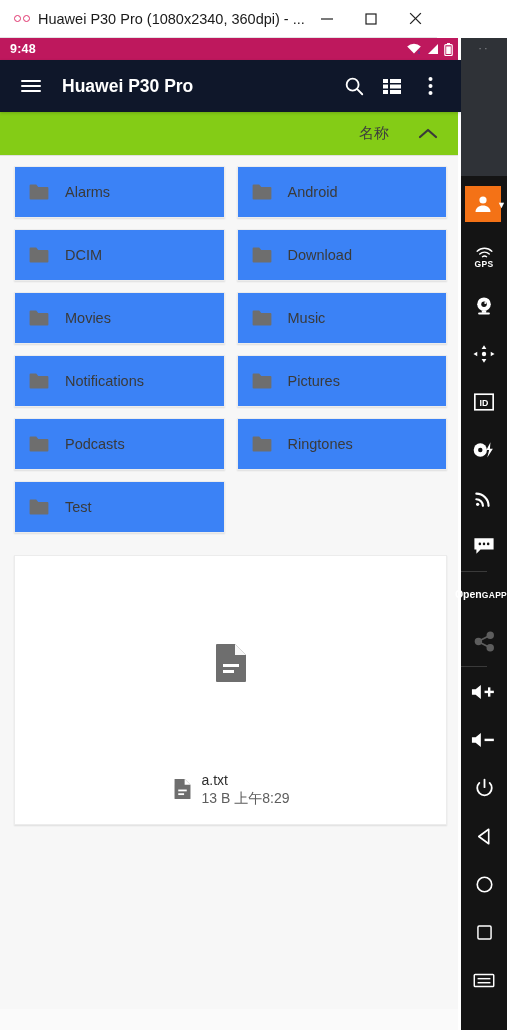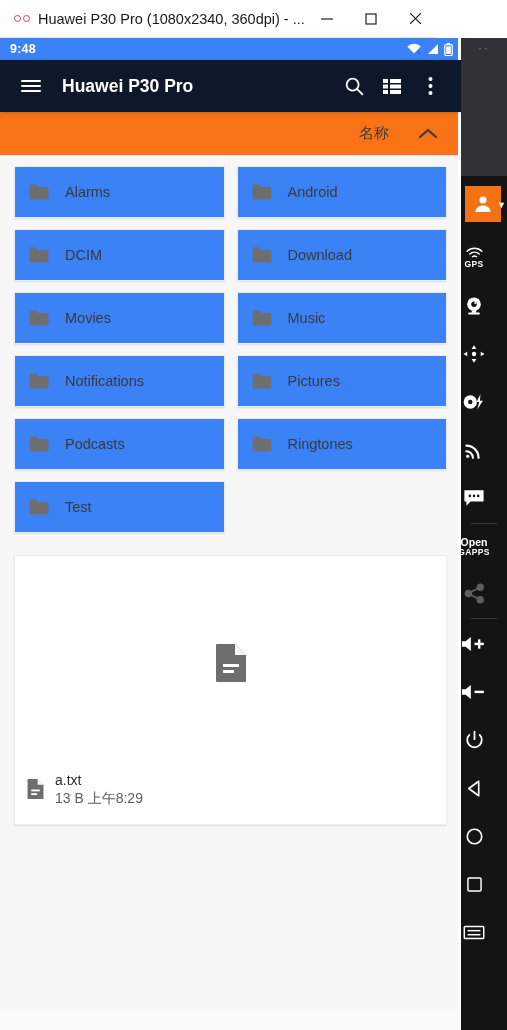--- a/index.html
+++ b/index.html
@@ -37,21 +37,21 @@
   .tb-btn svg { display: block; }
 
   
   .device {
     position: absolute; left: 0; top: 38px; width: 461px; height: 992px;
     background: #fafafa; overflow: hidden;
   }
 
   
   .statusbar {
-    position: relative; height: 22px; background: #3b82f6;
+    position: relative; height: 22px; background: #be185d;
     display: flex; align-items: center; padding: 0 8px 0 10px;
   }
   .sb-time { color: #fff; font-size: 12.5px; font-weight: bold; letter-spacing: .2px; }
   .sb-right { margin-left: auto; display: flex; align-items: center; gap: 5px; }
   .sb-right svg { display: block; }
 
   
   .appbar {
     height: 52px; background: #0f172a;
     display: flex; align-items: center; padding: 0 12px;
@@ -65,21 +65,21 @@
   .ab-title {
     color: #fff; font-size: 17.5px; font-weight: bold; margin-left: 12px; flex: 1;
     white-space: nowrap;
   }
   .hamburger i {
     display: block; width: 20px; height: 2px; background: #fff; margin: 3px 0; border-radius: 1px;
   }
 
   
   .sortbar {
-    height: 44px; background: #f97316; border-bottom: 1px solid #e0e0e0;
+    height: 44px; background: #84cc16; border-bottom: 1px solid #e0e0e0;
     display: flex; align-items: center; justify-content: flex-end;
     padding-right: 22px; gap: 28px;
   }
   .sort-label { font-size: 15px; color: #3d3d3d; }
   .sort-chevron { color: #3a3a3a; display: flex; align-items: center; }
 
   
   .content {
     position: relative; background: #f7f7f7; height: 853px;
     padding: 10px 14px 0 14px;
@@ -96,20 +96,21 @@
   }
   .card .ficon { width: 24px; display: flex; align-items: center; color: #6e6e6e; flex: none; }
   .card .flabel { font-size: 14.5px; color: #3a3a3a; margin-left: 12px; white-space: nowrap; }
 
   .filecard {
     grid-column: 1 / 2;
     background: #fff; border: 1px solid #ececec;
     box-shadow: 0 1px 1.5px rgba(0,0,0,.10);
     height: 270px; position: relative; display: flex; flex-direction: column;
     margin-top: 22px;
+    align-items: center;
   }
   .filecard .thumb {
     flex: 1; display: flex; align-items: center; justify-content: center; color: #6e6e6e;
   }
   .filecard .meta {
     display: flex; align-items: center; padding: 0 10px 16px 12px; gap: 11px;
   }
   .filecard .meta .micon { color: #6e6e6e; display: flex; flex: none; }
   .fname { font-size: 14px; color: #2e2e2e; line-height: 1.25; }
   .fsub { font-size: 14px; color: #5d5d5d; line-height: 1.35; }
@@ -151,29 +152,29 @@
   .avatar-btn {
     position: absolute; left: 4px; top: 148px; width: 36px; height: 36px;
     background: #f47216; display: flex; align-items: center; justify-content: center;
     color: #fff;
   }
   .tool-chevron {
     position: absolute; right: 1px; top: 162px; color: #ffffff; font-size: 9px;
   }
   .tool-list {
     position: absolute; left: 0; top: 196px; width: 36px;
-    display: flex; flex-direction: column; align-items: flex-end;
+    display: flex; flex-direction: column; align-items: flex-start;
   }
   .tool-item {
     width: 46px; height: 48px; display: flex; align-items: center; justify-content: center;
     color: #ffffff;
   }
   .tool-item.dim { color: #5e5e5e; }
   .tool-item.gapps {
-    flex-direction: column; gap: 0px; line-height: 1.05; height: 44px;
+    flex-direction: row; gap: 0px; line-height: 1.05; height: 44px;
   }
   .gapps-1 { font-size: 10.5px; font-weight: bold; }
   .gapps-2 { font-size: 8.5px; font-weight: bold; letter-spacing: .3px; }
   .tool-sep { width: 26px; height: 1px; background: #3a3a3a; margin: 1px 0; }
   .gps-label { font-size: 8.5px; font-weight: bold; letter-spacing: .3px; margin-top: -1px; }
   .tool-item.gps { flex-direction: column; gap: 0; }
 </style>
 </head>
 <body>
 
@@ -432,20 +433,26 @@
       <div class="tool-item">
         <svg width="24" height="20" viewBox="0 0 26 22" fill="#fff">
           <circle cx="13" cy="11" r="2.4"></circle>
           <polygon points="13,1.4 15.6,5.6 10.4,5.6"></polygon>
           <polygon points="13,20.6 15.6,16.4 10.4,16.4"></polygon>
           <polygon points="1.4,11 5.6,8.4 5.6,13.6"></polygon>
           <polygon points="24.6,11 20.4,8.4 20.4,13.6"></polygon>
         </svg>
       </div>
 
+      <div class="tool-item">
+        <svg width="22" height="22" viewBox="0 0 24 24" fill="none">
+          <rect x="2" y="3.5" width="20" height="17" stroke="#fff" stroke-width="1.8"></rect>
+          <text x="12" y="16" font-size="9.6" fill="#fff" font-family="sans-serif" font-weight="bold" text-anchor="middle">ID</text>
+        </svg>
+      </div>
 
       <div class="tool-item">
         <svg width="24" height="18" viewBox="0 0 26 18" fill="#fff">
           <circle cx="9" cy="9" r="7.2"></circle>
             <circle cx="9" cy="9" r="2.4" fill="#141414"></circle>
           <polygon points="20,0.6 15.6,9 18.6,9 16.6,17 22.6,7.6 19.4,7.6"></polygon>
         </svg>
       </div>
 
       <div class="tool-item">

